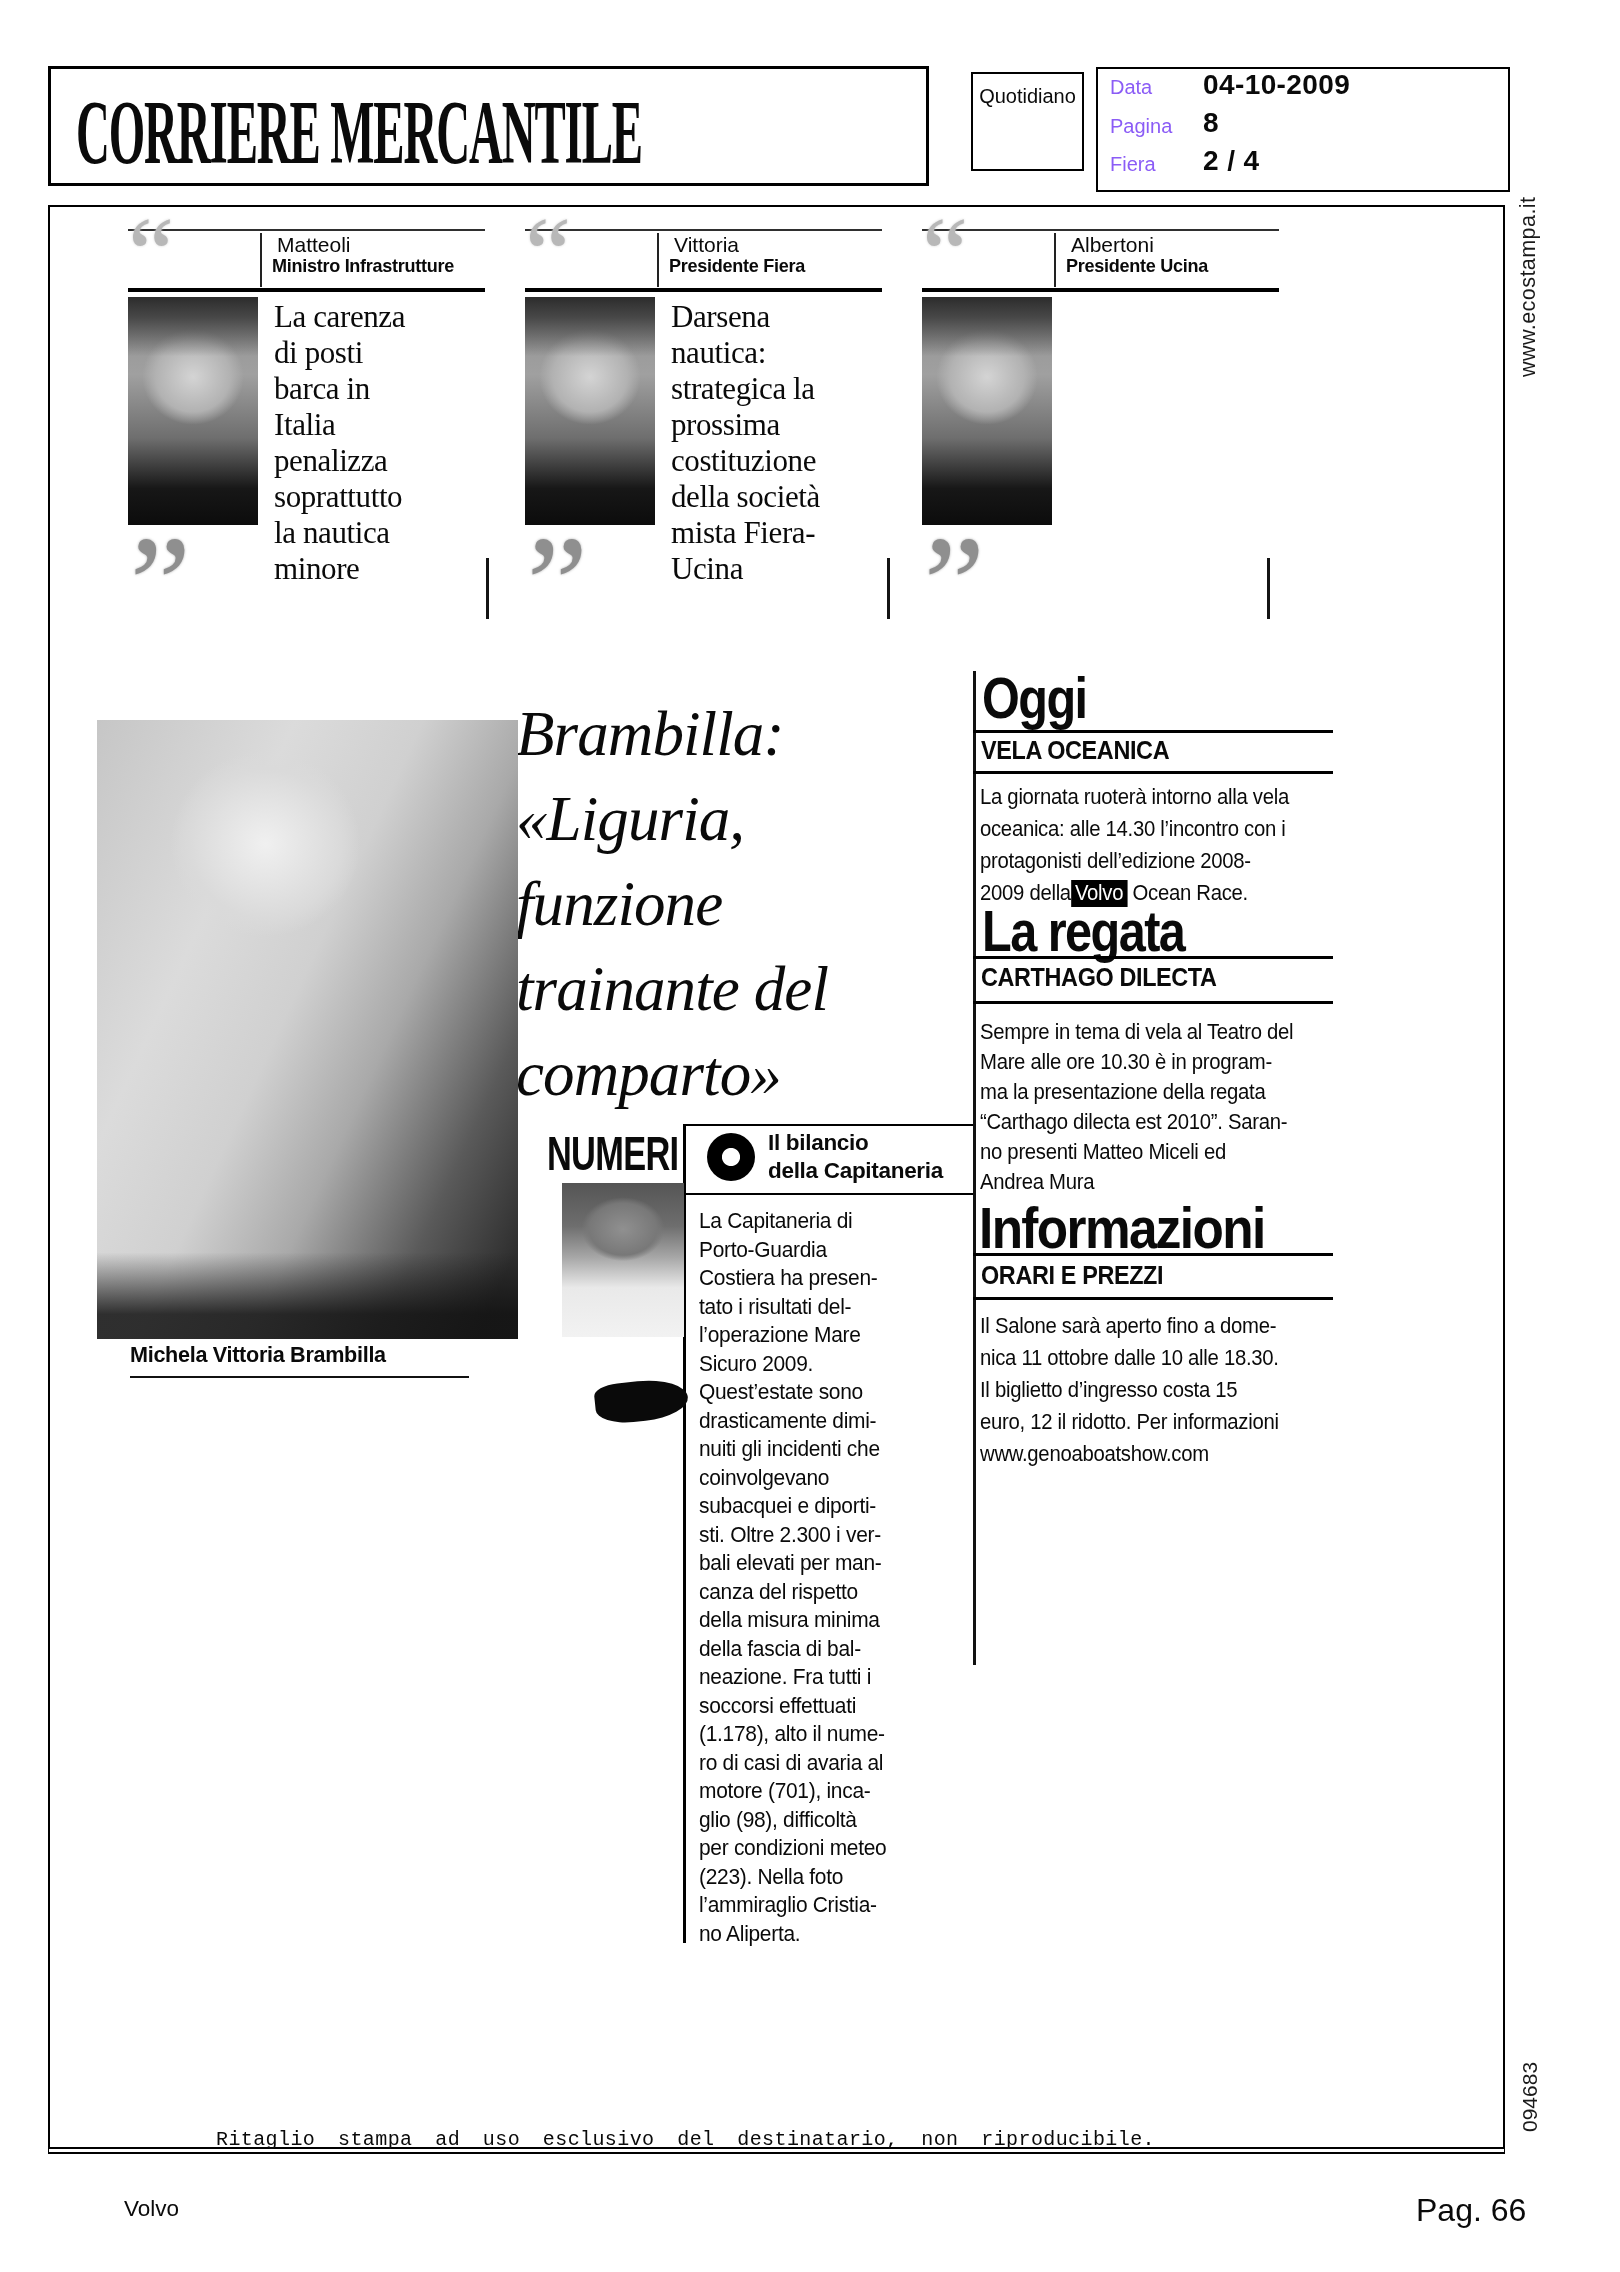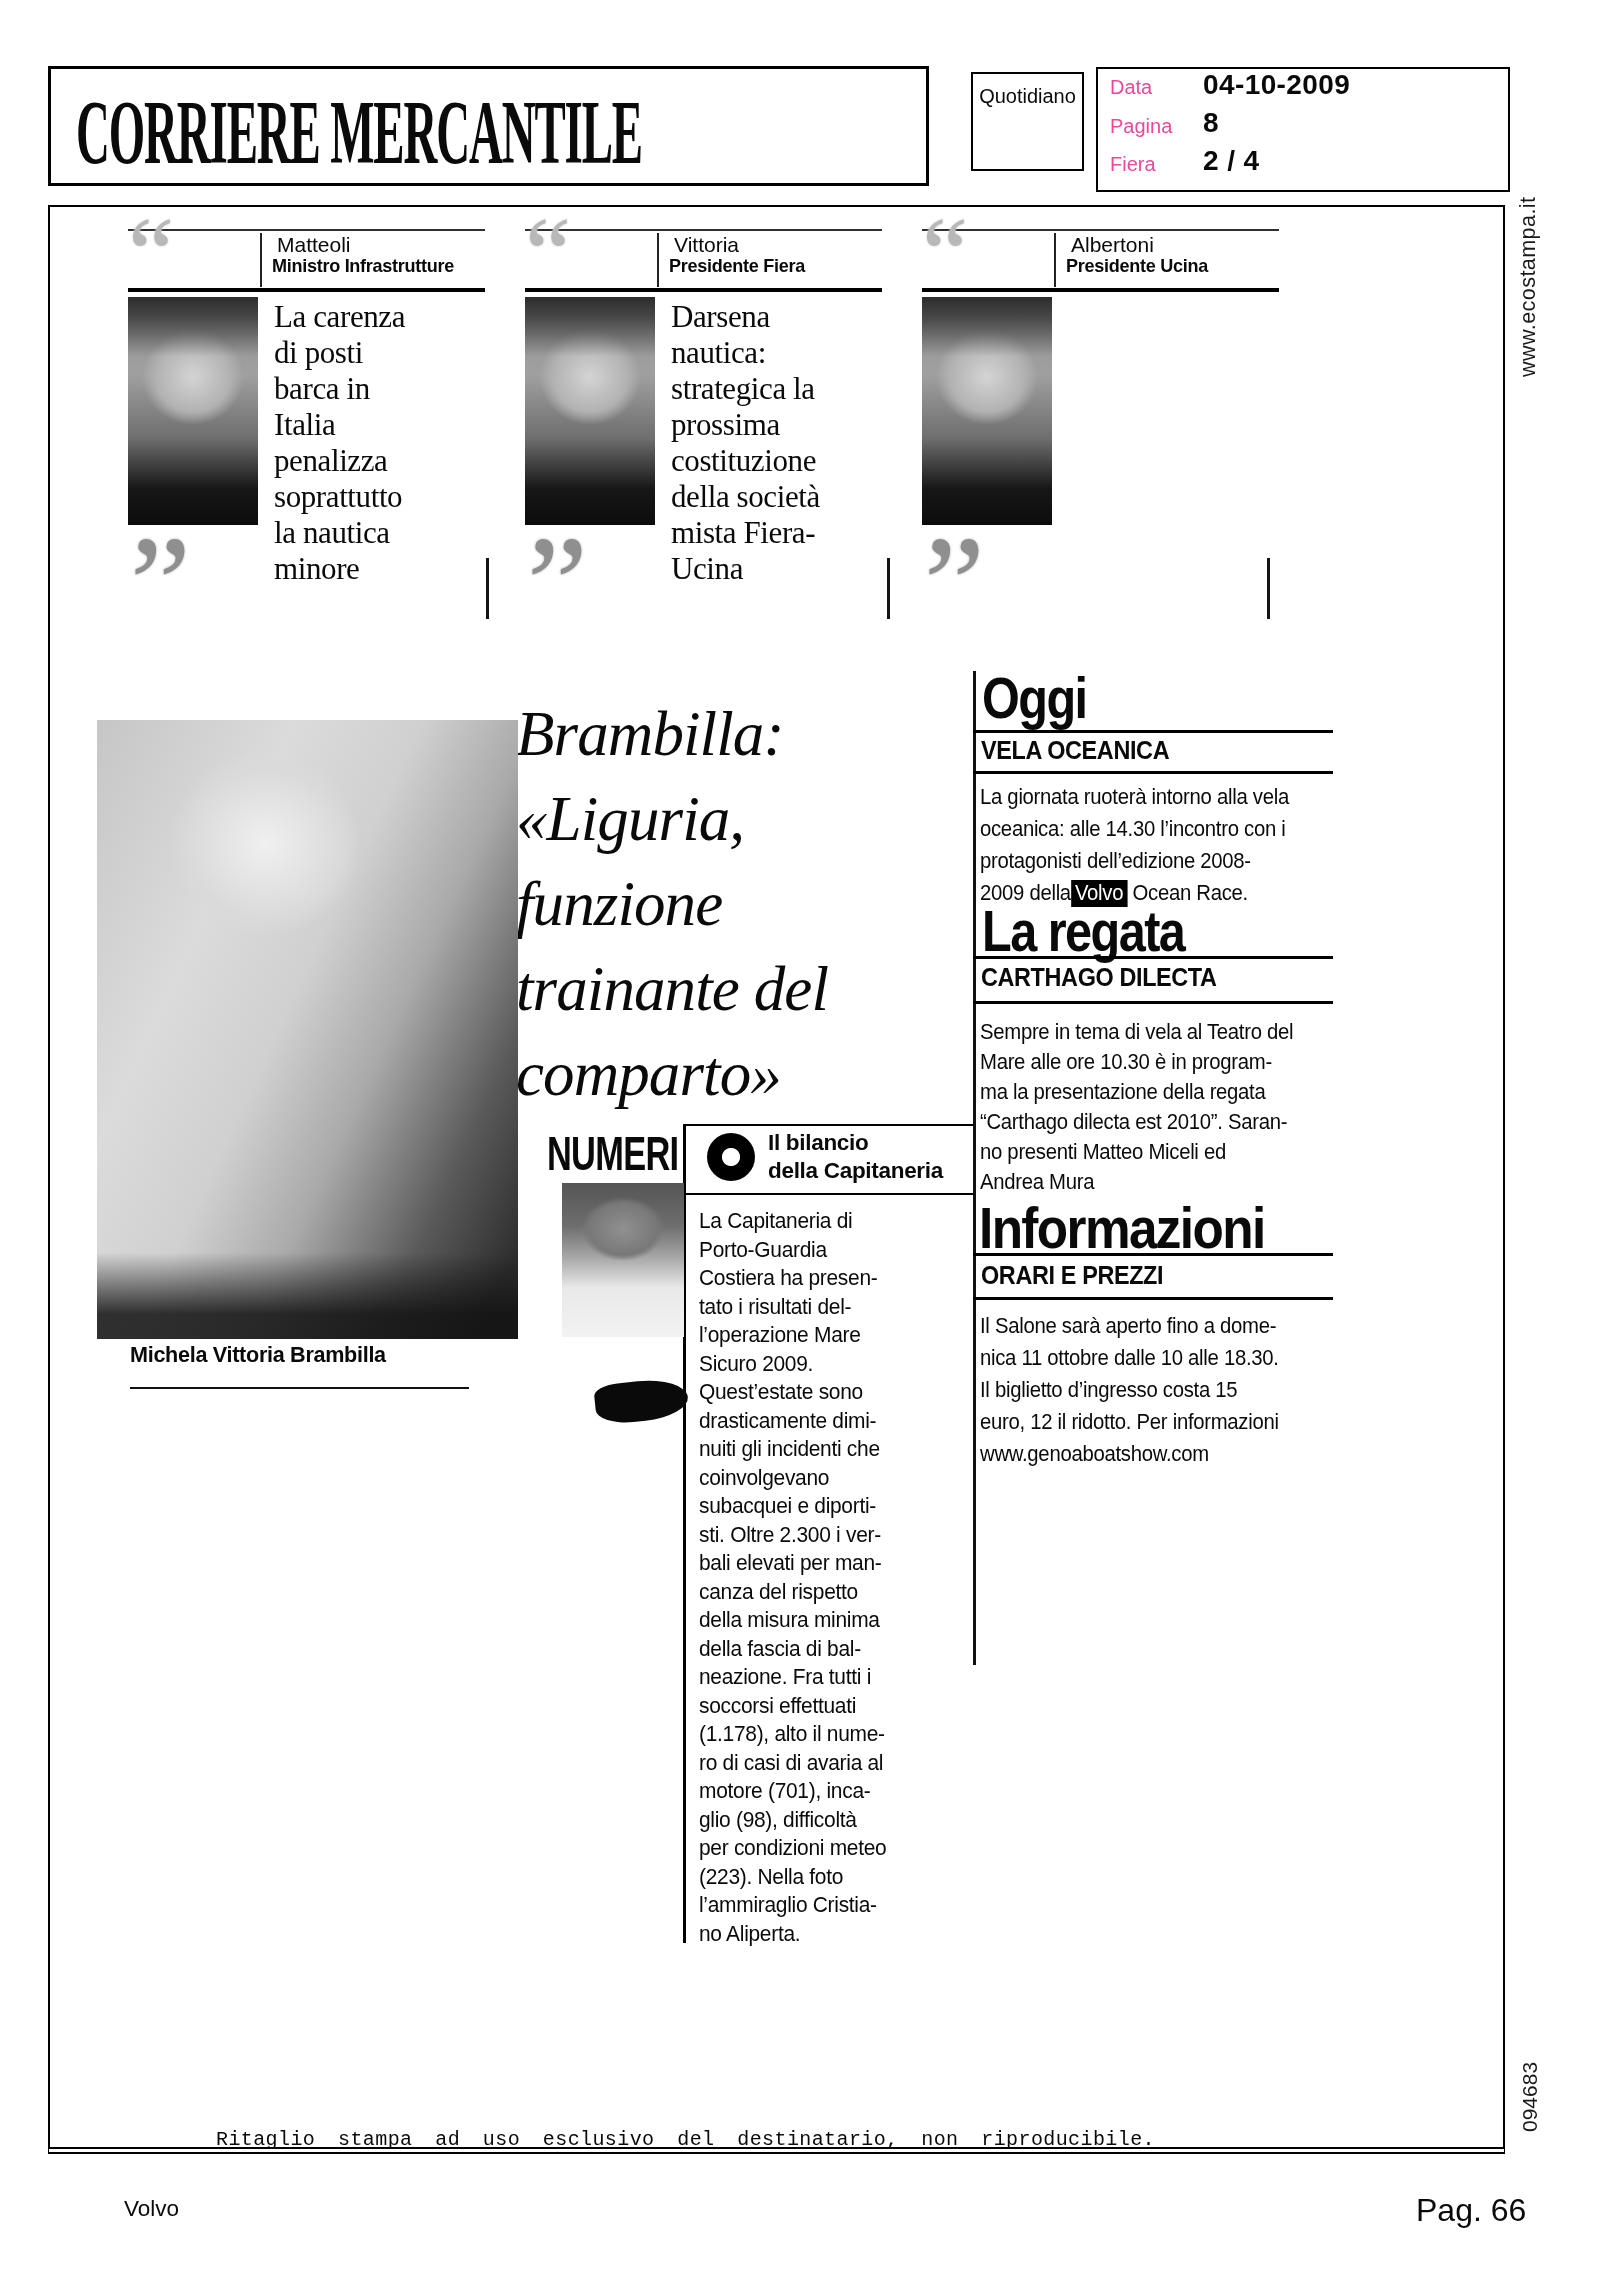--- a/index.html
+++ b/index.html
@@ -9,21 +9,21 @@
   .pre{white-space:pre-line}
 
   
   .masthead-box{left:48px;top:66px;width:875px;height:114px;border:3.5px solid #000}
   .masthead-title{left:76px;top:81px;font-family:"Liberation Serif",serif;font-weight:700;
        font-size:69px;letter-spacing:-1.7px;transform:scale(.68,1.32);transform-origin:left top;
        white-space:nowrap}
   .quotidiano-box{left:971px;top:72px;width:109px;height:84px;border:2.6px solid #000;
        text-align:center;padding-top:11.2px;font-size:20px}
   .data-box{left:1096px;top:67px;width:410px;height:121px;border:2.6px solid #000}
-  .meta-label{font-size:20px;color:#ec4899}
+  .meta-label{font-size:20px;color:#8b5cf6}
   .meta-value{font-size:28px;font-weight:700;letter-spacing:0.4px}
 
   
   .main-box{left:48px;top:205px;width:1453px;height:1940px;border:2.6px solid #000;
        border-bottom:7px double #000}
 
   
   .qcol{position:absolute;top:212px;width:357px;height:437px}
   .q-toprule{position:absolute;top:17.3px;left:0;right:0;height:1.7px;background:#2f2f2f}
   .q-open{position:absolute;left:0;top:-10.4px;font:400 104px/1 "Liberation Serif",serif;
@@ -46,21 +46,21 @@
 
   
   .headline{left:516px;top:692px;width:471px;font:italic 400 63px/85px "Liberation Serif",serif;
        letter-spacing:-0.9px}
   .brambilla{left:97px;top:720px;width:421px;height:619px;
        background:
         linear-gradient(to bottom,rgba(0,0,0,0) 86%,rgba(18,18,18,.85) 96%),
         radial-gradient(ellipse 30% 20% at 40% 20%,#f0f0f0 0%,#dadada 60%,rgba(0,0,0,0) 75%),
         linear-gradient(115deg,#c6c6c6 0%,#dbdbdb 28%,#d0d0d0 46%,#a9a9a9 62%,#5a5a5a 80%,#2f2f2f 94%)}
   .caption{left:130px;top:1342px;width:339px;font-size:21.6px;font-weight:700;
-       letter-spacing:-0.3px;padding-bottom:19px;border-bottom:2.6px solid #111}
+       letter-spacing:-0.3px;padding-bottom:8px;border-bottom:2.6px solid #111}
 
   
   .numeri-kicker{left:547px;top:1126px;font-size:43px;font-weight:800;letter-spacing:-0.9px;
        transform:scale(.8,1.12);transform-origin:left top;white-space:nowrap}
   .numeri-vrule{left:683px;top:1124px;width:2.6px;height:819px;background:#000}
   .bilancio-box{left:684px;top:1124px;width:287px;height:67px;border:2.6px solid #000;background:#fff}
   .bilancio-circle{left:707px;top:1133px;width:48px;height:48px;border-radius:50%;
        background:radial-gradient(circle at 50% 50%,#fff 0 8.6px,#000 9.5px 100%)}
   .bilancio-title{left:768px;top:1129px;font-size:22.5px;font-weight:700;line-height:28px;
        letter-spacing:-0.3px}

